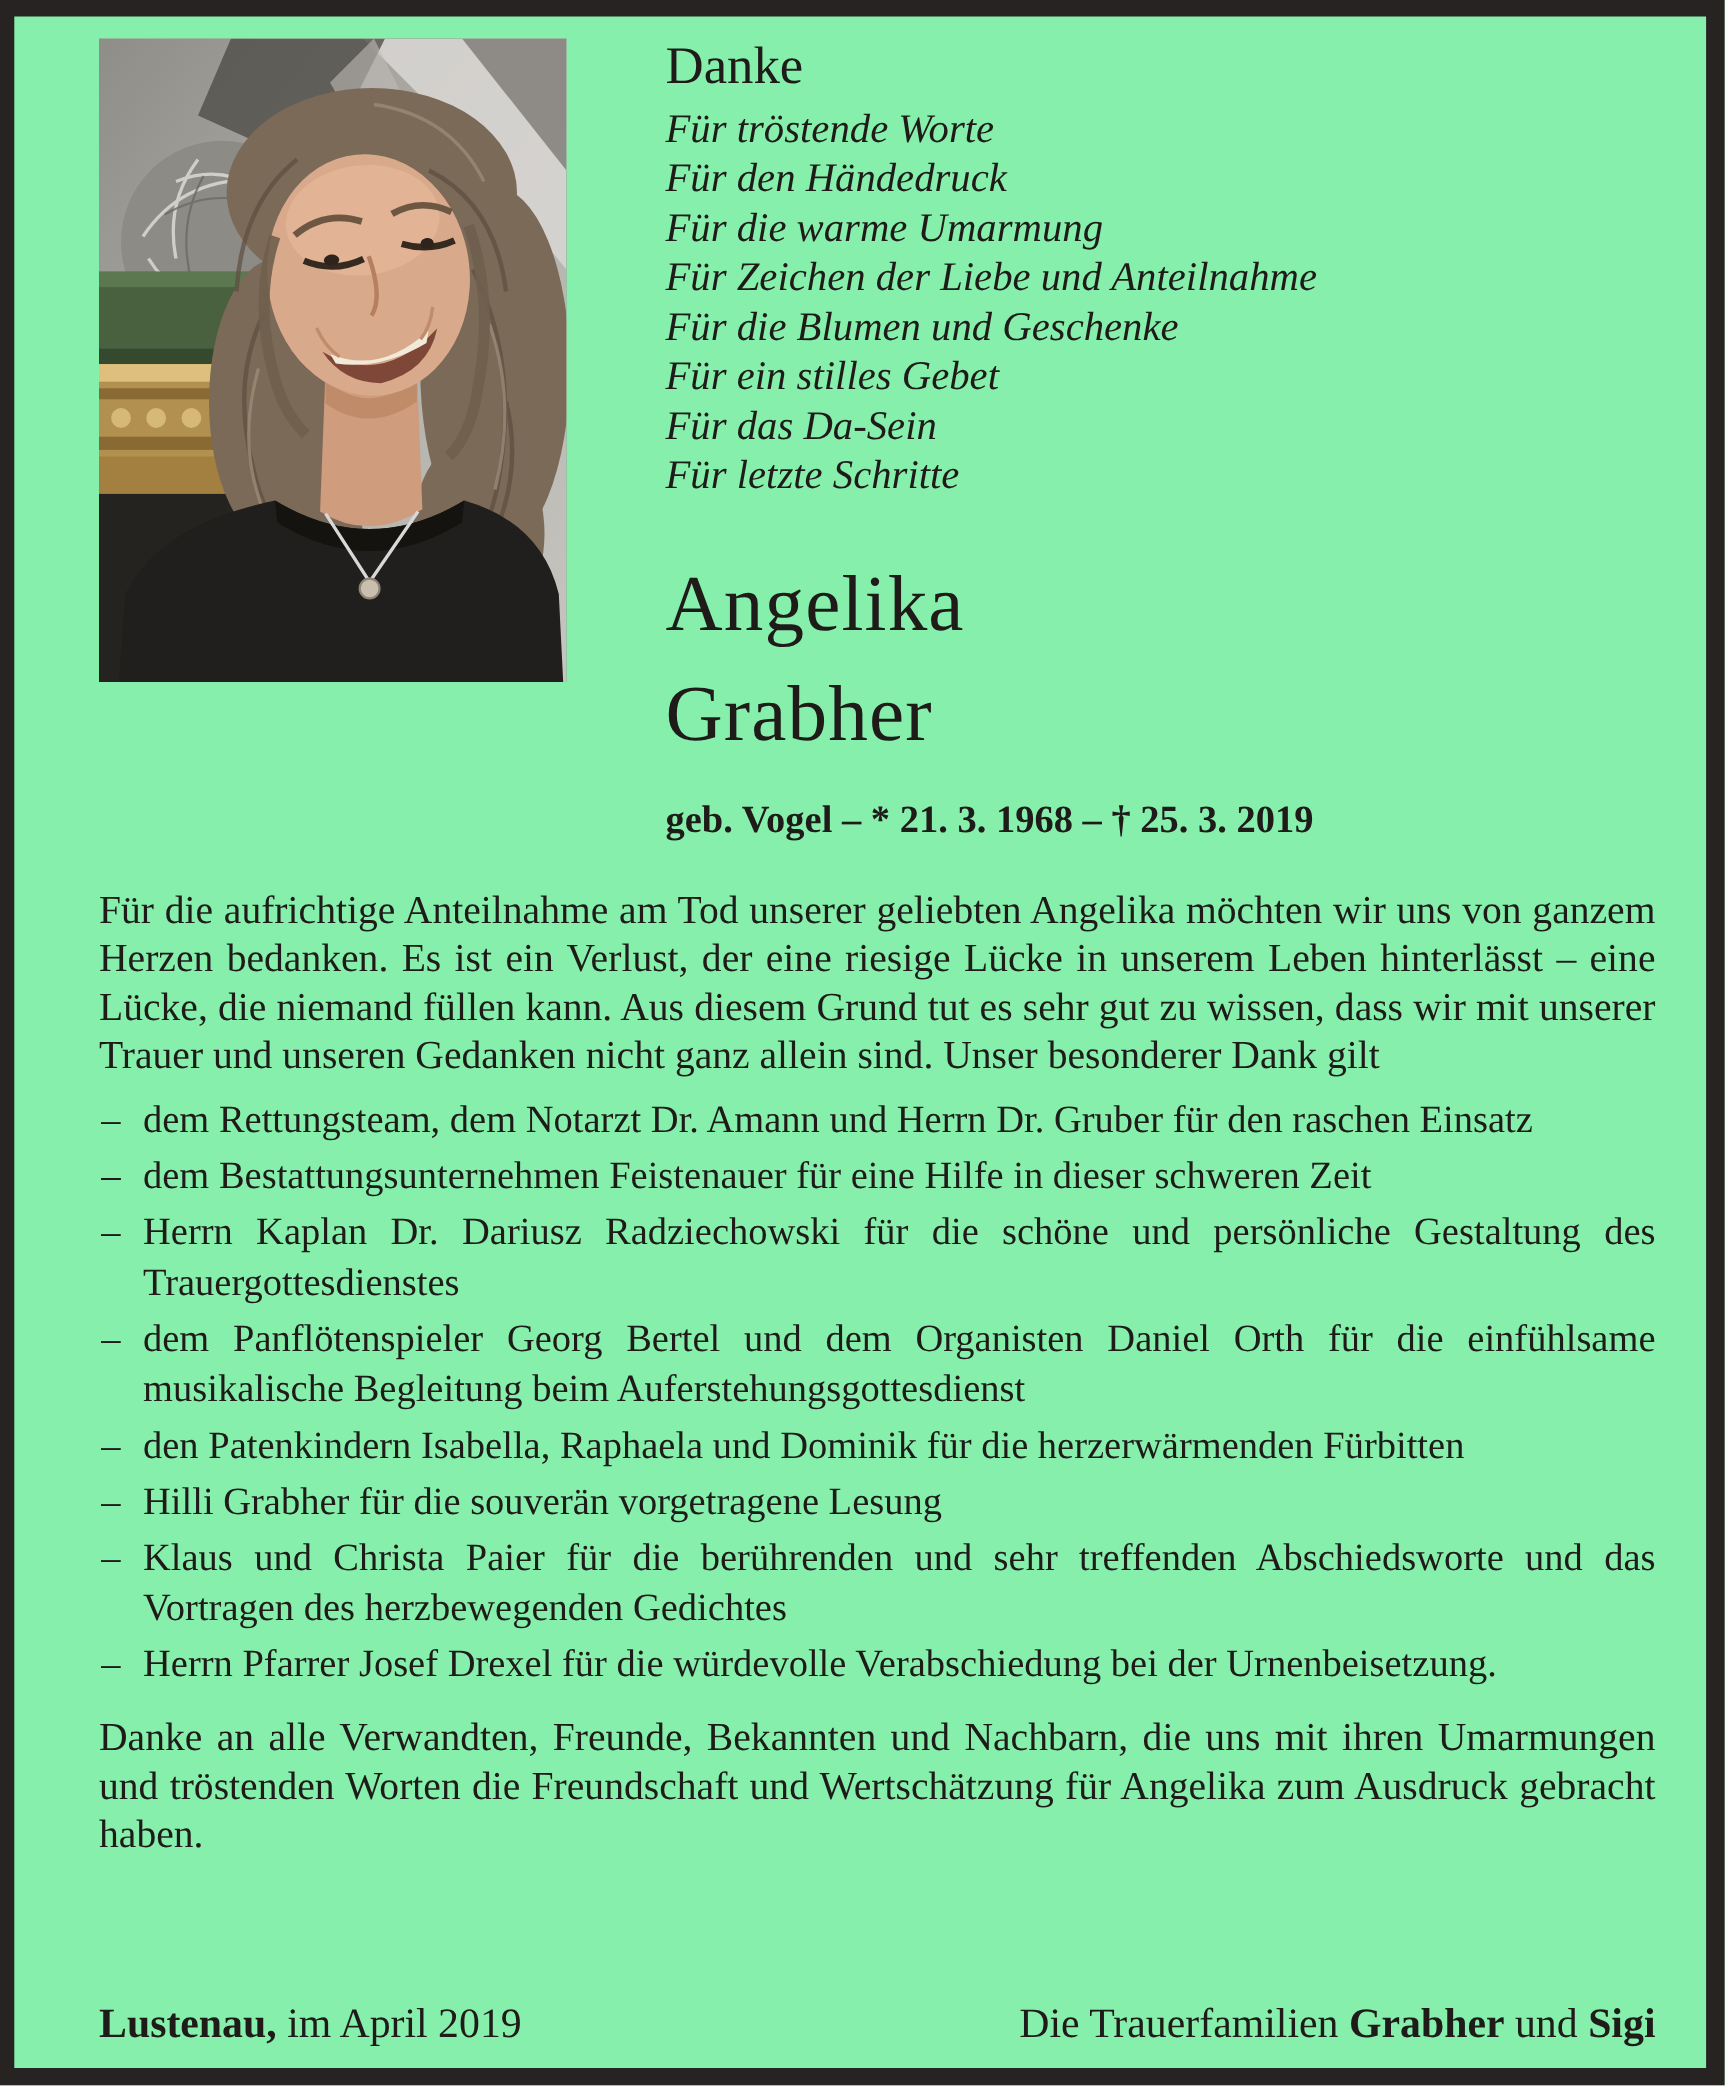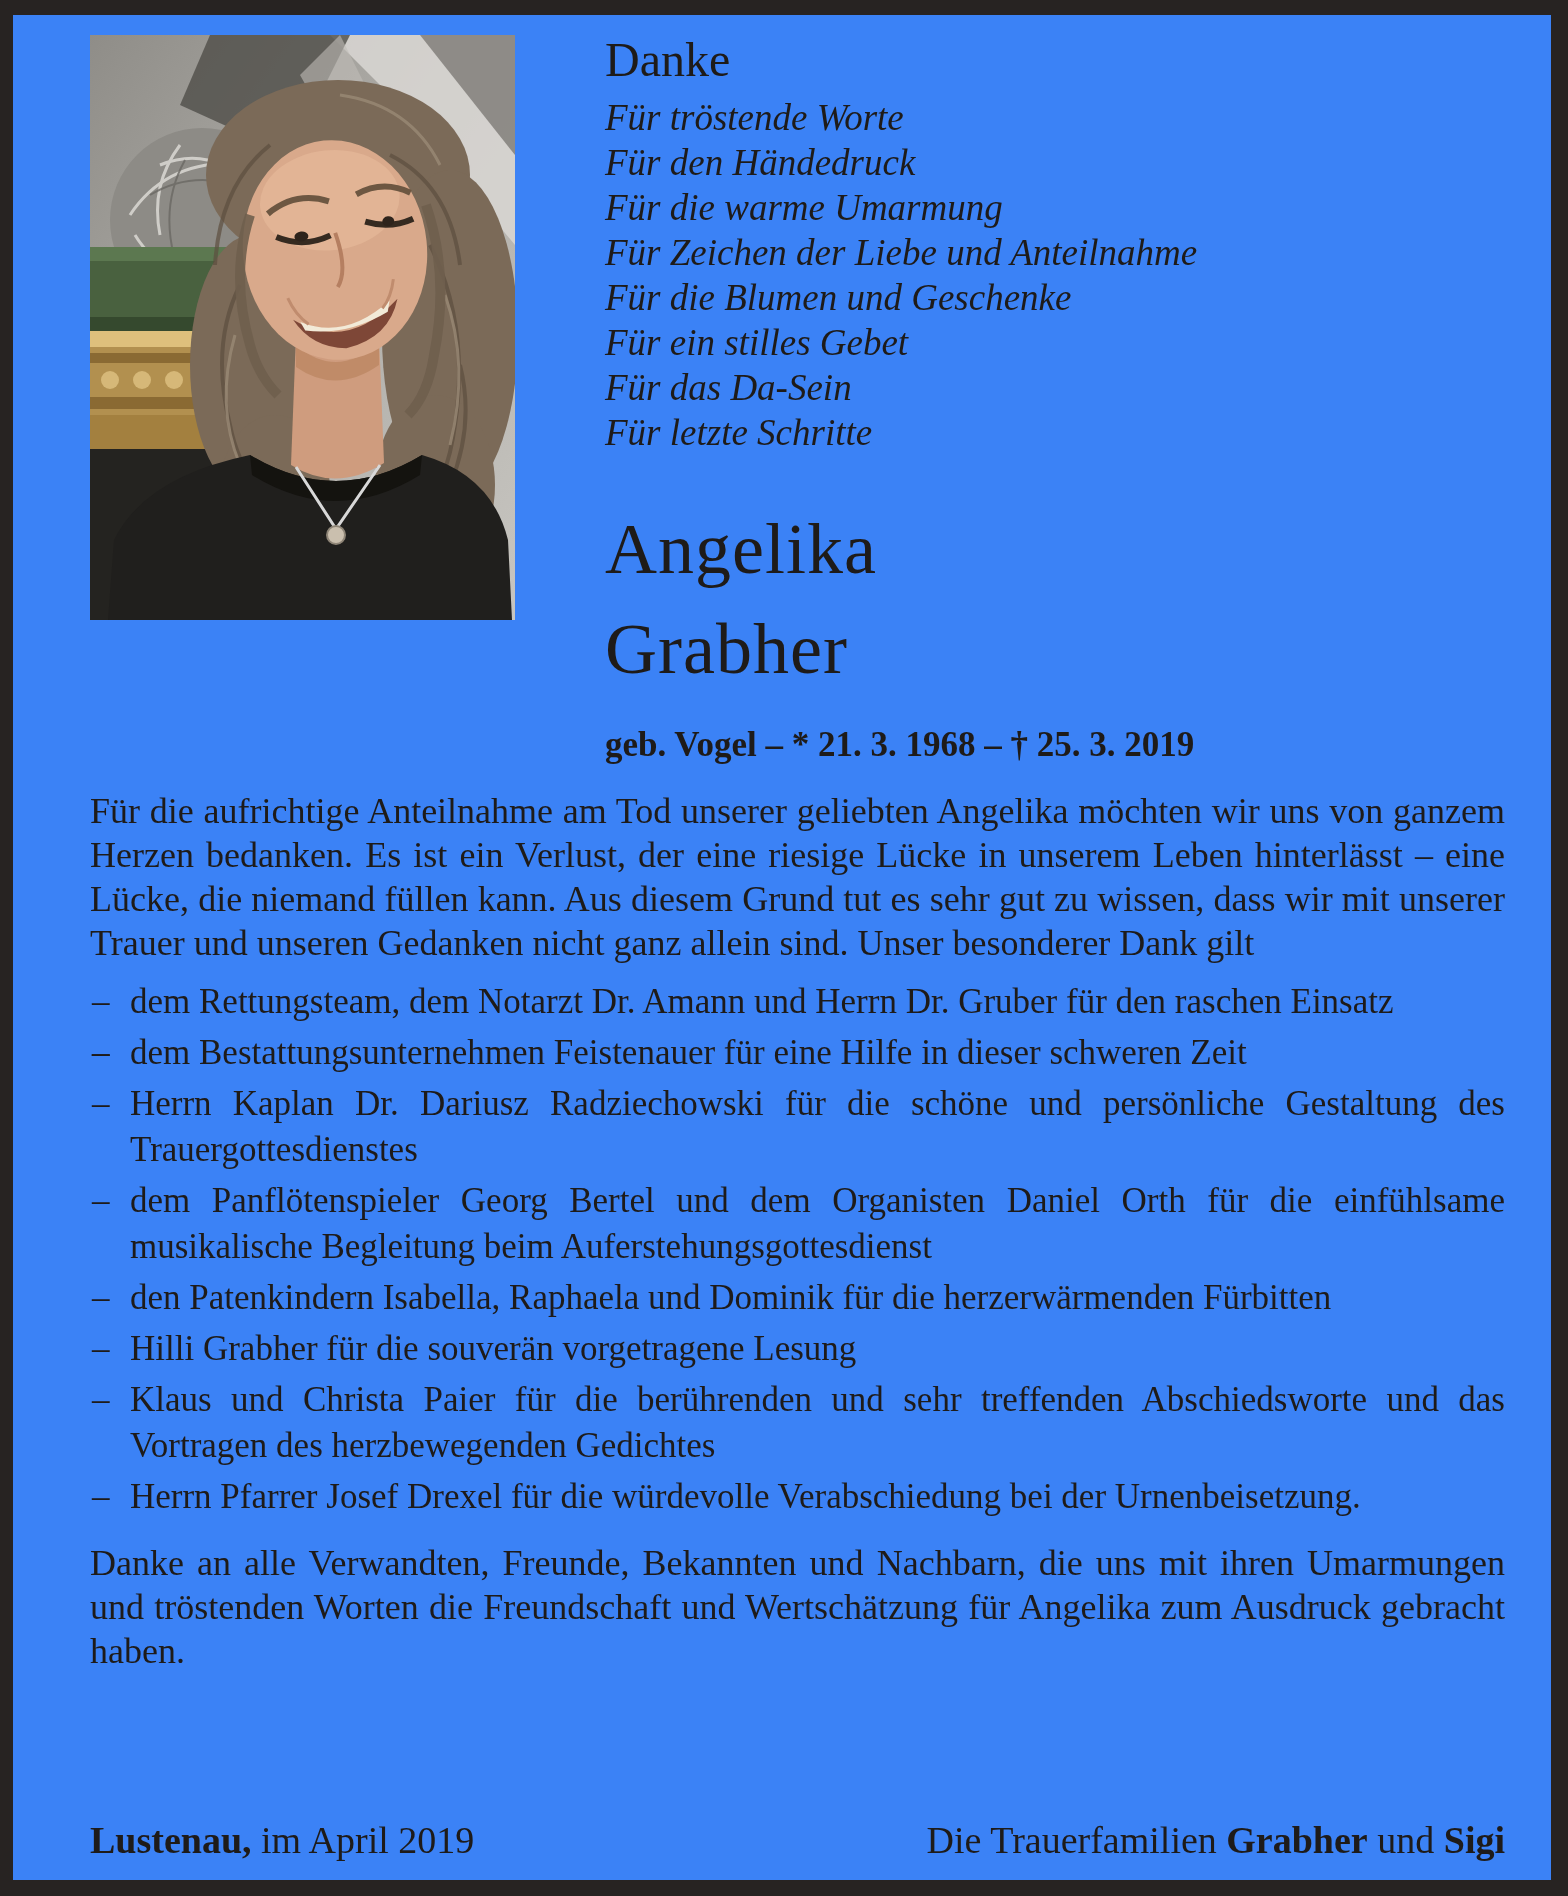--- a/index.html
+++ b/index.html
@@ -1,35 +1,35 @@
 <!DOCTYPE html>
 <html lang="de"><head>
 <meta charset="utf-8">
 <style>
   html, body { margin: 0; padding: 0; background: #ffffff; }
   .frame {
     width: 1568px; height: 1896px; box-sizing: border-box;
-    background: #3b82f6; color: #1e1b19;
+    background: #86efac; color: #1e1b19;
     border-style: solid; border-color: #272322;
     border-width: 15px 17px 16px 13px;
     padding: 20px 46px 16px 77px;
     display: flex; flex-direction: column;
     overflow: hidden;
     font-family: "Liberation Serif", serif;
   }
   .top { display: flex; align-items: flex-start; }
   .photo { width: 425px; height: 585px; flex: 0 0 auto; overflow: hidden; background: #9c9a96; }
   .photo svg { display: block; width: 425px; height: 585px; }
   .right-col { margin-left: 90px; flex: 1; min-width: 0; }
   .danke { font-size: 48px; font-weight: 400; margin: 0 0 10px 0; line-height: 1.05; }
   .thanks { list-style: none; margin: 0; padding: 0; }
   .thanks li { font-style: italic; font-size: 37px; line-height: 45px; }
   .name { font-size: 72px; line-height: 100px; margin-top: 44px; letter-spacing: 1px; }
   .dates { font-weight: bold; font-size: 35px; margin-top: 26px; }
-  .intro { font-size: 36px; line-height: 44px; text-align: justify; margin: 24px 0 14px 0; }
+  .intro { font-size: 36px; line-height: 44px; text-align: justify; margin: 40px 0 14px 0; }
   .thanklist { list-style: none; margin: 0; padding: 0; }
   .thanklist li {
     font-size: 35px; line-height: 46px; text-align: justify;
     position: relative; padding-left: 40px; margin-bottom: 5px;
   }
   .thanklist .dash { position: absolute; left: 2px; top: 0; }
   .closing { font-size: 36px; line-height: 44px; text-align: justify; margin: 16px 0 0 0; }
   .footer {
     margin-top: auto; display: flex; justify-content: space-between;
     align-items: baseline; font-size: 38px; padding-bottom: 2px;

